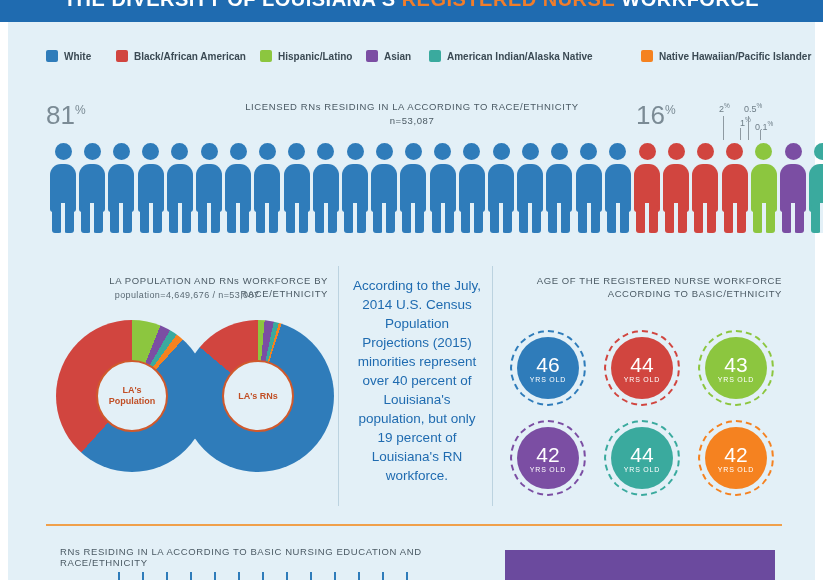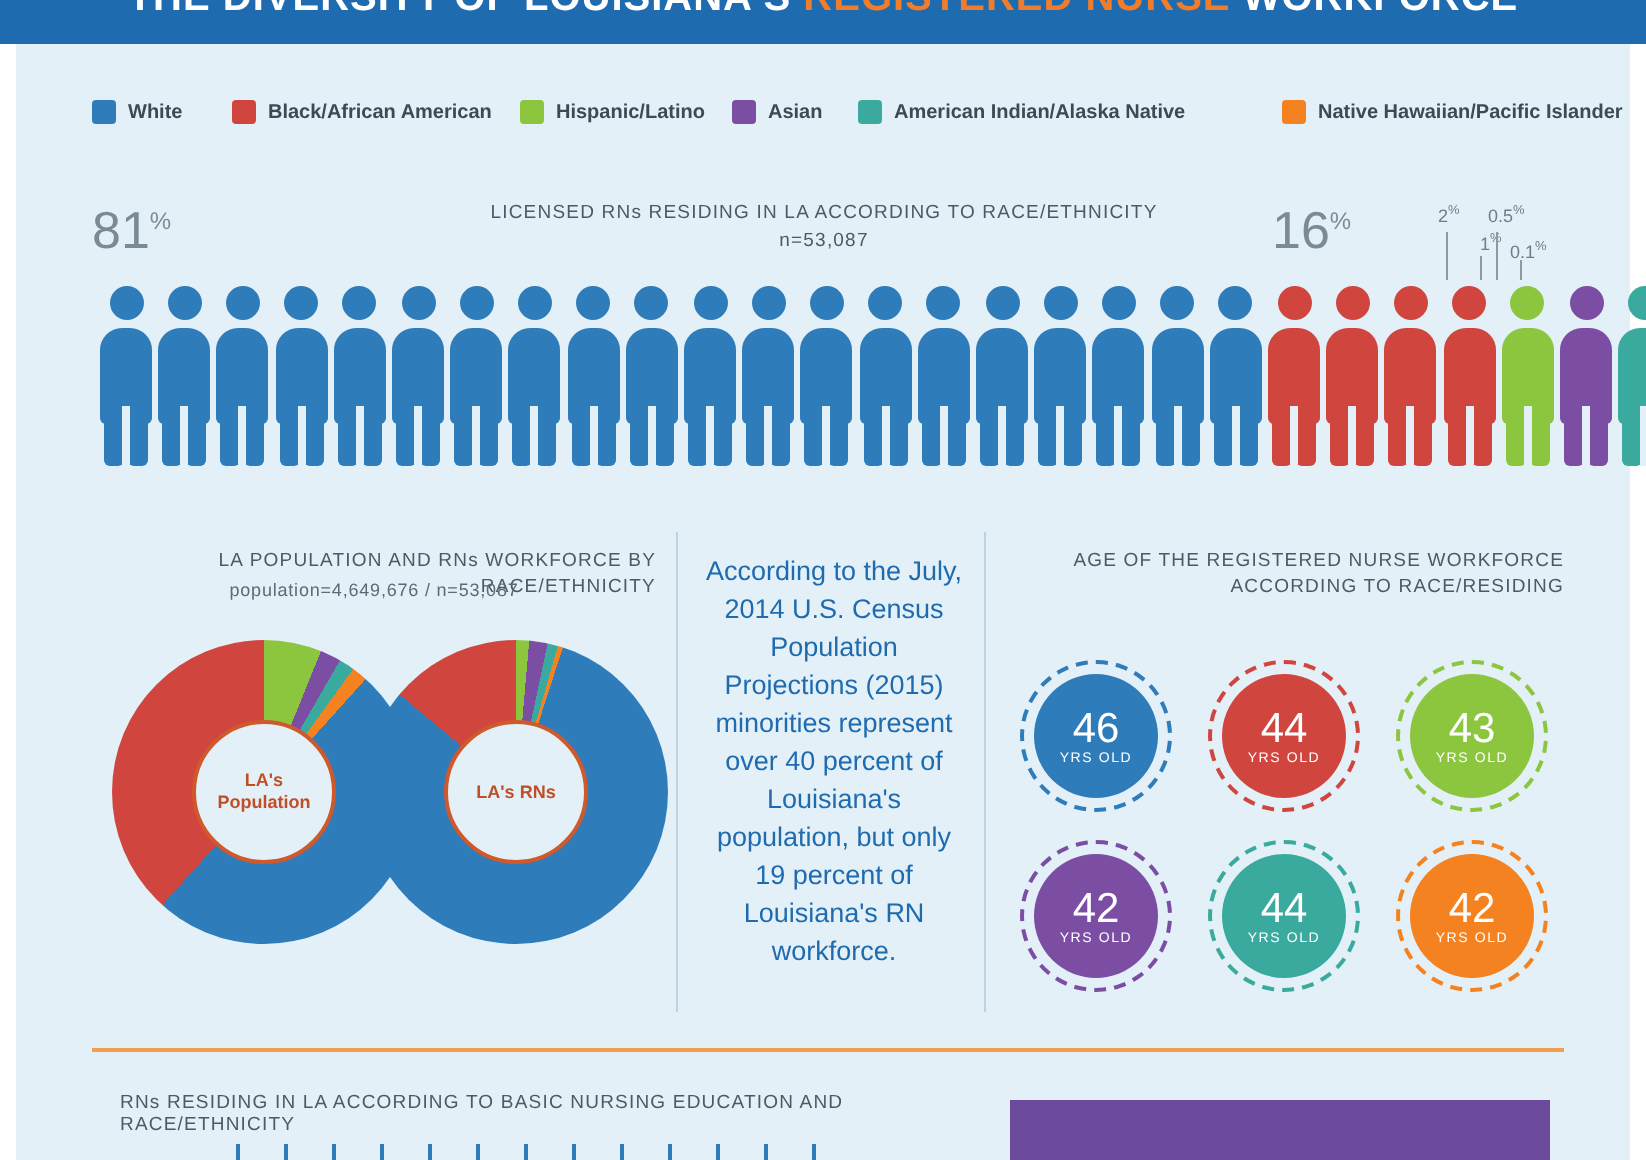--- a/index.html
+++ b/index.html
@@ -388,21 +388,21 @@
         #2f7cba 18deg 310deg,
         #d1453f 310deg 360deg);"></div>
   <div class="donut-hole" style="left:222px;top:360px;width:68px;height:68px;">
     <span>LA's RNs</span>
   </div>
 
   <div class="quote">According to the July, 2014 U.S. Census Population Projections (2015) minorities represent over 40 percent of Louisiana's population, but only 19 percent of Louisiana's RN workforce.</div>
 
   <div class="sec-title" style="left:500px;top:274px;width:282px;">
     <span>AGE OF THE REGISTERED NURSE WORKFORCE</span><br>
-    <span>ACCORDING TO RACE/RESIDING</span>
+    <span>ACCORDING TO BASIC/ETHNICITY</span>
   </div>
 
   <div id="age-grid">
       <div class="age-ring" style="left: 510px; top: 330px; border-color: rgb(47, 124, 186);"></div>
       <div class="age" style="left: 517px; top: 337px; background: rgb(47, 124, 186);">
         <span class="num">46</span>
         <span class="lbl">YRS OLD</span>
       </div>
       <div class="age-ring" style="left: 604px; top: 330px; border-color: rgb(209, 69, 63);"></div>
       <div class="age" style="left: 611px; top: 337px; background: rgb(209, 69, 63);">

